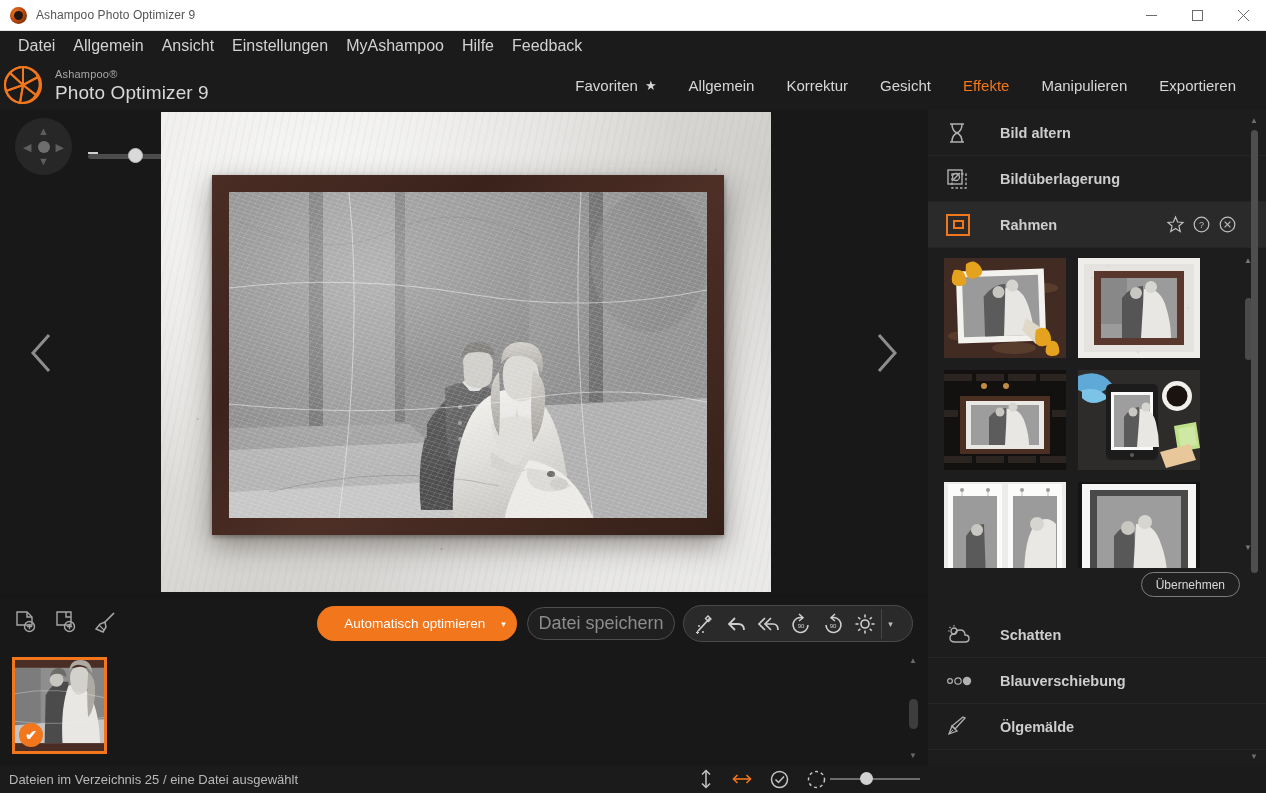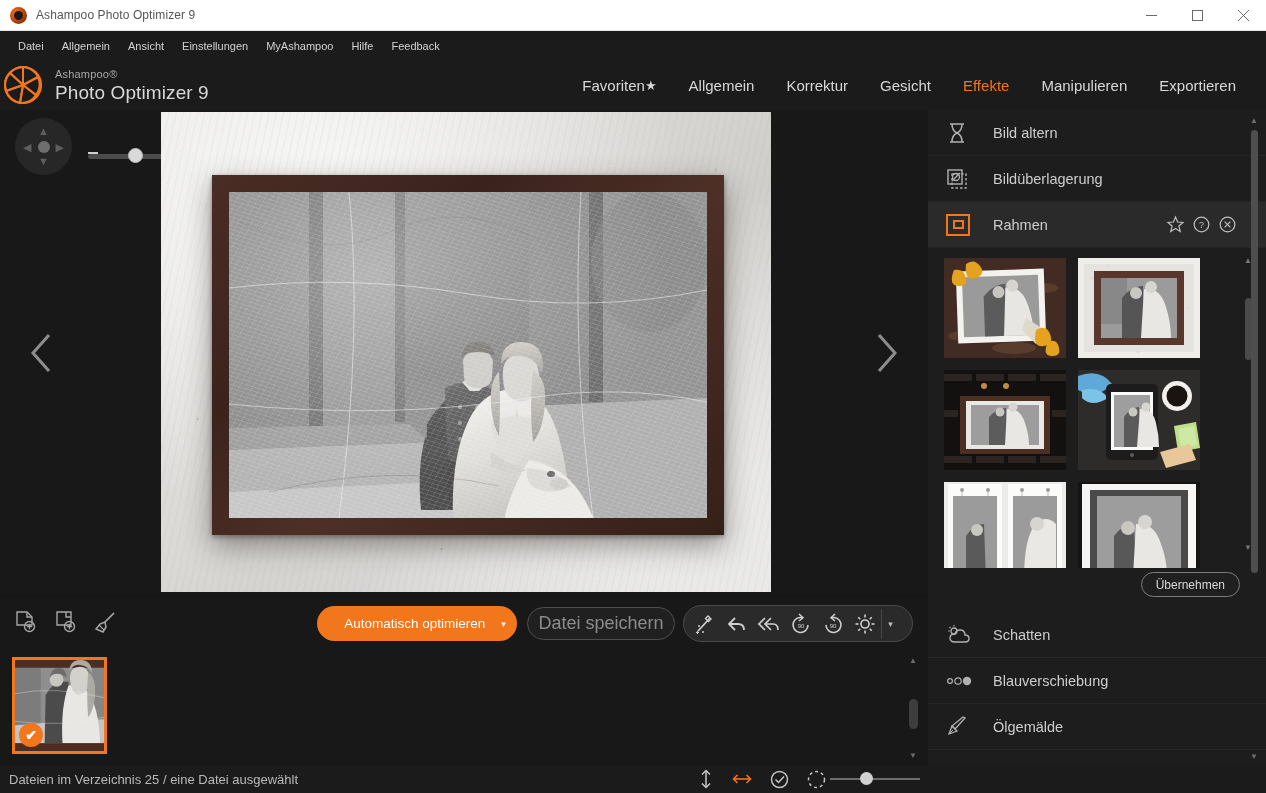--- a/index.html
+++ b/index.html
@@ -33,38 +33,38 @@
     color:#6b6b6b;
   }
   .win-btn svg{ display:block; }
 
   
   .menubar {
     position:absolute; left:0; top:31px; width:1266px; height:29px;
     background:#1b1b1b; display:flex; align-items:center; padding-left:9px;
   }
   .menu-item {
-    font-size:11px; color:#d2d2d2; padding:4px 9px; white-space:nowrap;
+    font-size:16px; color:#d2d2d2; padding:4px 9px; white-space:nowrap;
   }
 
   
   .header {
     position:absolute; left:0; top:60px; width:1266px; height:50px;
     background:#1b1b1b; display:flex; align-items:center;
   }
   .brand { display:flex; align-items:center; padding-left:2px; }
   .brand-mark { width:42px; height:42px; position:relative; }
   .brand-text { margin-left:11px; line-height:1; }
   .brand-sup { font-size:11px; color:#a7a7a7; letter-spacing:.2px; }
   .brand-name { font-size:19px; color:#d8d8d8; margin-top:3px; letter-spacing:.1px; }
 
   .nav { margin-left:auto; display:flex; align-items:center; padding-right:14px; gap:0px; }
   .nav-item {
     font-size:15px; color:#d7d7d7; padding:7px 16px; white-space:nowrap;
-    display:flex; align-items:center; 
+    display:flex; align-items:center; gap:7px;
   }
   .nav-item.active { color:#f1761c; }
   .nav-star { font-size:13px; }
 
   
   .canvas-area {
     position:absolute; left:0; top:110px; width:928px; height:485px; background:#181818;
   }
   .pan-pad {
     position:absolute; left:15px; top:8px; width:57px; height:57px; border-radius:50%;
@@ -234,21 +234,21 @@
   .effects-panel{
     position:absolute; left:928px; top:110px; width:338px; height:655px;
     background:#1d1d1d; overflow:hidden;
   }
   .eff-row{
     position:relative; height:46px; display:flex; align-items:center;
     border-bottom:1px solid #262626; padding-left:18px; color:#cdcdcd; font-size:14.5px;
   }
   .eff-row.selected{ background:#2a2a2a; }
   .eff-icon{ width:30px; display:flex; align-items:center; color:#b0b0b0; flex:0 0 auto;}
-  .eff-label{ margin-left:17px; }
+  .eff-label{ margin-left:24px;font-weight:bold; }
   .eff-actions{ position:absolute; right:30px; display:flex; gap:9px; color:#bfbfbf; }
   .eff-actions span{ display:flex; }
 
   .sel-icon-box{
     width:24px;height:22px;border:2px solid #f1761c; display:flex;align-items:center;justify-content:center;
   }
   .sel-icon-box i{ display:block; width:11px;height:9px;border:2px solid #f1761c;}
 
   .thumb-grid{
     position:relative; height:320px; padding:10px 12px 0 16px; background:#1d1d1d;

